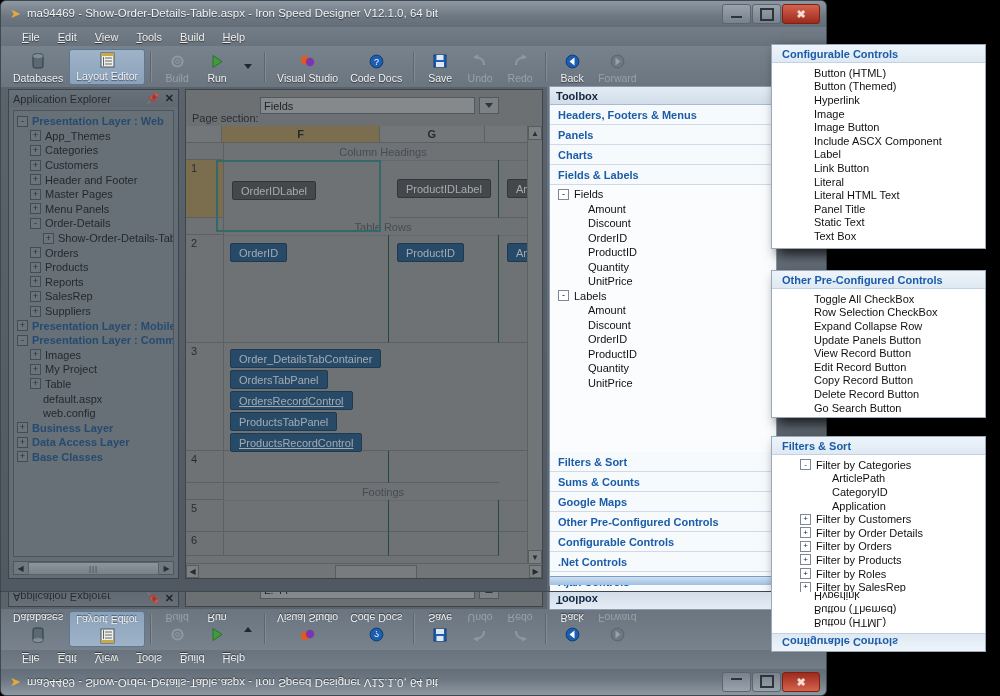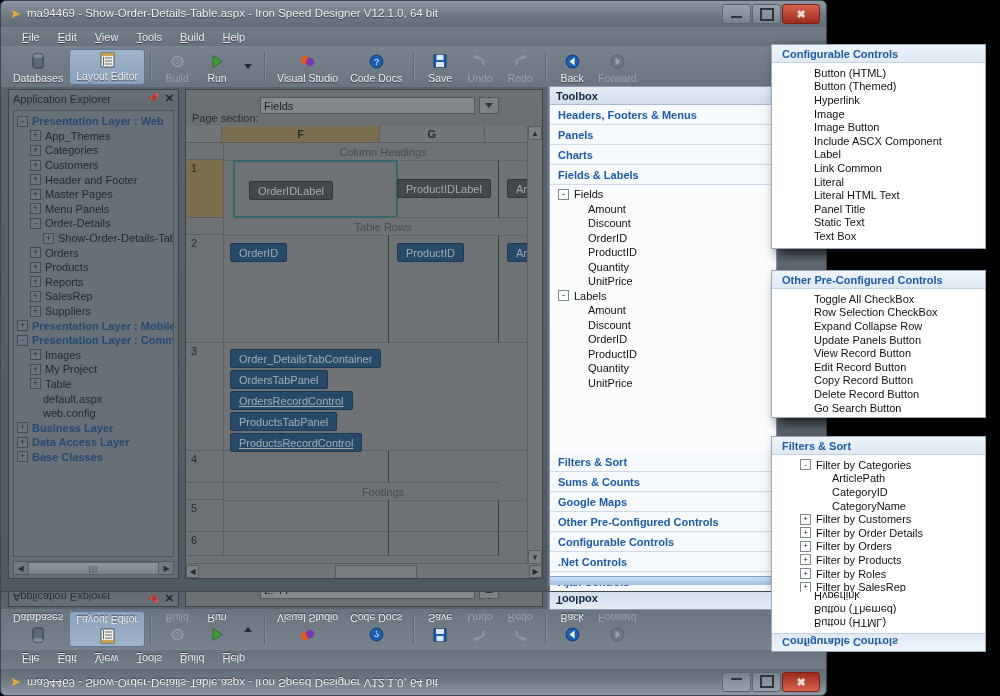--- a/index.html
+++ b/index.html
@@ -417,21 +417,21 @@
           <div class="rh" style="top:200px;height:108px;">3</div>
           <div class="rh" style="top:308px;height:32px;">4</div>
           <div class="rh" style="top:340px;height:17px;"></div>
           <div class="rh" style="top:357px;height:32px;">5</div>
           <div class="rh" style="top:389px;height:24px;">6</div>
 
           <div class="secbar" style="top:0;">Column Headings</div>
           <div class="secbar" style="top:75px;">Table Rows</div>
           <div class="secbar" style="top:340px;">Footings</div>
 
-          <div class="cell sel" style="left:47px;top:17px;width:165px;height:58px;">
+          <div class="cell sel" style="left:30px;top:17px;width:165px;height:72px;">
             <span class="ctl label" style="left:14px;top:19px;">OrderIDLabel</span>
           </div>
           <div class="cell" style="left:203px;top:17px;width:110px;height:58px;">
             <span class="ctl label" style="left:8px;top:19px;">ProductIDLabel</span>
           </div>
           <div class="cell" style="left:313px;top:17px;width:60px;height:58px;">
             <span class="ctl label" style="left:8px;top:19px;">Amou</span>
           </div>
 
           <div class="cell" style="left:38px;top:92px;width:165px;height:108px;">
@@ -564,21 +564,21 @@
         <div class="pop-item">
           <span>Image Button</span>
         </div>
         <div class="pop-item">
           <span>Include ASCX Component</span>
         </div>
         <div class="pop-item">
           <span>Label</span>
         </div>
         <div class="pop-item">
-          <span>Link Common</span>
+          <span>Link Button</span>
         </div>
         <div class="pop-item">
           <span>Literal</span>
         </div>
         <div class="pop-item">
           <span>Literal HTML Text</span>
         </div>
         <div class="pop-item">
           <span>Panel Title</span>
         </div>
@@ -631,21 +631,21 @@
           <span class="pbox">-</span>
           <span>Filter by Categories</span>
         </div>
         <div class="pop-item ind">
           <span>ArticlePath</span>
         </div>
         <div class="pop-item ind">
           <span>CategoryID</span>
         </div>
         <div class="pop-item ind">
-          <span>CategoryName</span>
+          <span>Application</span>
         </div>
         <div class="pop-item">
           <span class="pbox">+</span>
           <span>Filter by Customers</span>
         </div>
         <div class="pop-item">
           <span class="pbox">+</span>
           <span>Filter by Order Details</span>
         </div>
         <div class="pop-item">

